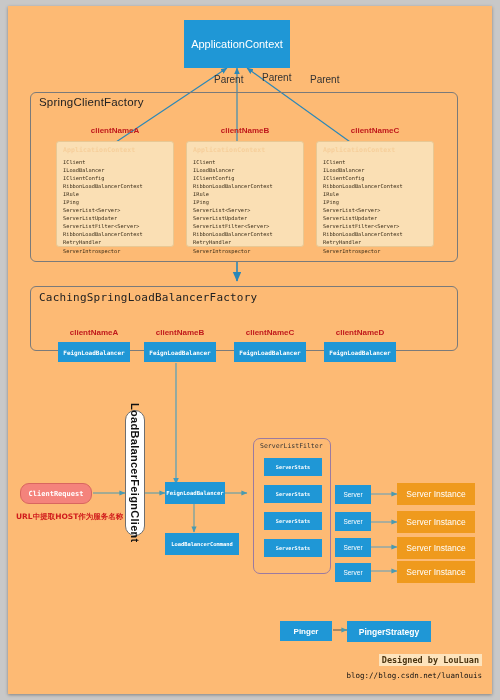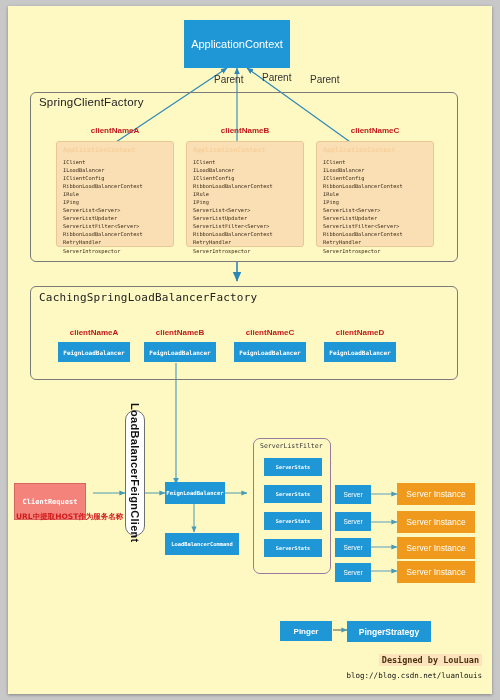--- a/index.html
+++ b/index.html
@@ -5,21 +5,21 @@
   html,body{margin:0;padding:0;}
   body{
     width:500px;height:700px;
     background:#c8c8c8;
     font-family:"Liberation Sans", sans-serif;
     overflow:hidden;
   }
   #canvas{
     position:absolute;left:8px;top:6px;
     width:484px;height:688px;
-    background:#fef9c3;
+    background:#fdba74;
     box-shadow:0 1px 3px rgba(0,0,0,.35);
     overflow:hidden;
   }
   .abs{position:absolute;box-sizing:border-box;}
 
   
   .blue{
     background:#1f97d6;color:#ffffff;
     display:flex;align-items:center;justify-content:center;
     text-align:center;
@@ -202,21 +202,21 @@
 IRule
 IPing
 ServerList&lt;Server&gt;
 ServerListUpdater
 ServerListFilter&lt;Server&gt;
 RibbonLoadBalancerContext
 RetryHandler
 ServerIntrospector</div>
   </div>
 
-  <div class="abs outline-box" style="left:22px;top:280px;width:428px;height:94px;">
+  <div class="abs outline-box" style="left:22px;top:280px;width:428px;height:65px;">
     <div class="outline-title" style="font-family:'DejaVu Sans Mono', monospace;font-size:11px;top:4px;">CachingSpringLoadBalancerFactory</div>
   </div>
 
   <div class="abs client-label" style="left:46px;top:322px;width:80px;">clientNameA</div>
   <div class="abs blue blue-mono" style="left:50px;top:336px;width:72px;height:20px;font-size:6px;">
     <span>FeignLoadBalancer</span>
   </div>
 
   <div class="abs client-label" style="left:132px;top:322px;width:80px;">clientNameB</div>
   <div class="abs blue blue-mono" style="left:136px;top:336px;width:72px;height:20px;font-size:6px;">
@@ -226,21 +226,21 @@
   <div class="abs client-label" style="left:222px;top:322px;width:80px;">clientNameC</div>
   <div class="abs blue blue-mono" style="left:226px;top:336px;width:72px;height:20px;font-size:6px;">
     <span>FeignLoadBalancer</span>
   </div>
 
   <div class="abs client-label" style="left:312px;top:322px;width:80px;">clientNameD</div>
   <div class="abs blue blue-mono" style="left:316px;top:336px;width:72px;height:20px;font-size:6px;">
     <span>FeignLoadBalancer</span>
   </div>
 
-  <div class="abs salmon" style="left:6px;top:477px;width:72px;height:37px;">
+  <div class="abs salmon" style="left:12px;top:477px;width:72px;height:21px;border-radius:9px;">
     <span>ClientRequest</span>
   </div>
   <div class="cn-note" style="left:8px;top:506px;">URL中提取HOST作为服务名称</div>
 
   <div class="abs vert-node" style="left:117px;top:404px;width:20px;height:126px;">
     <span class="vert-text">LoadBalancerFeignClient</span>
   </div>
 
   <div class="abs blue blue-mono" style="left:157px;top:476px;width:60px;height:22px;font-size:5.6px;">
     <span>FeignLoadBalancer</span>

